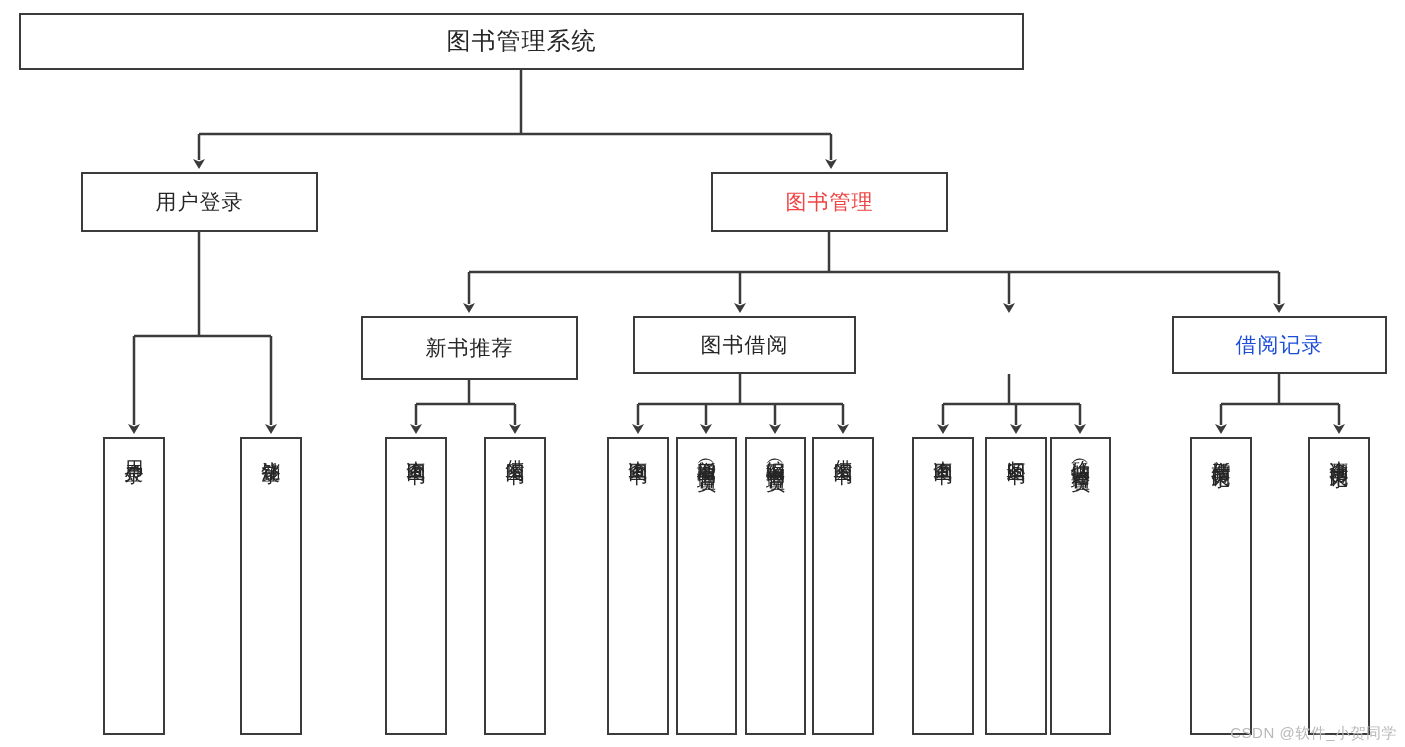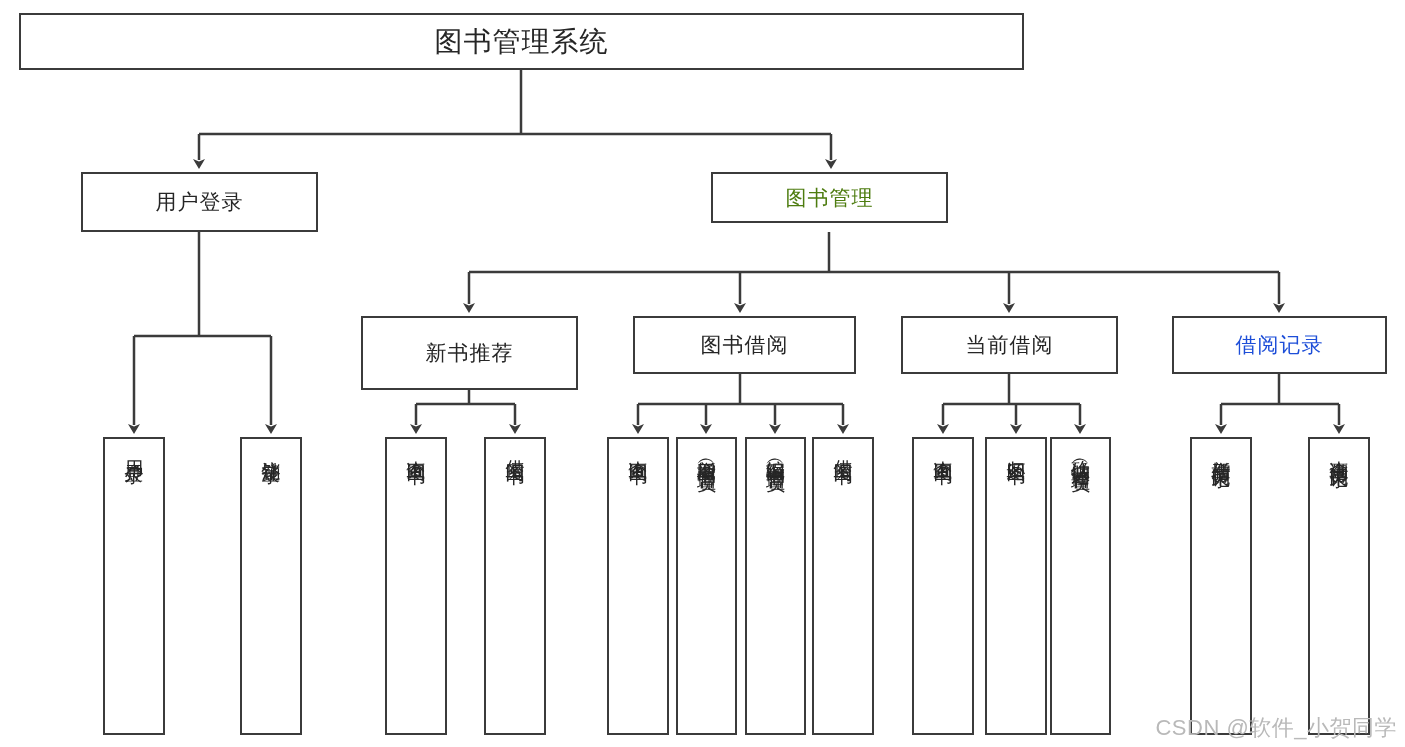--- a/index.html
+++ b/index.html
@@ -35,42 +35,42 @@
     align-items: center;
     justify-content: center;
     color: #262626;
   }
   .node.h {
     font-size: 21px;
     letter-spacing: 1px;
     line-height: 1.2;
   }
   .node.root {
-    font-size: 28px;
+    font-size: 24px;
   }
   .node.v {
     align-items: flex-start;
     justify-content: center;
     padding-top: 6px;
   }
   .vtext {
     writing-mode: vertical-rl;
     text-orientation: upright;
     font-size: 19px;
     line-height: 1.05;
     letter-spacing: 2px;
     white-space: nowrap;
     text-align: left;
     color: #262626;
   }
   .watermark {
     position: absolute;
     right: 8px;
     bottom: 4px;
-    font-size: 22px;
+    font-size: 15px;
     color: #b9b9b9;
     letter-spacing: 0.5px;
     white-space: nowrap;
     user-select: none;
   }
 </style>
 </head>
 <body>
 
 <div id="canvas" style="background: rgb(255, 255, 255);">
@@ -125,32 +125,29 @@
     </g>
   </svg>
 
   <div class="node h root" id="node-root" style="left: 19px; top: 13px; width: 1005px; height: 57px; border-color: rgb(59, 59, 59); color: rgb(38, 38, 38);">
     <span>图书管理系统</span>
   </div>
 
   <div class="node h" id="node-l2-0" style="left: 81px; top: 172px; width: 237px; height: 60px; border-color: rgb(59, 59, 59); color: rgb(38, 38, 38);">
     <span>用户登录</span>
   </div>
-  <div class="node h" id="node-l2-1" style="left: 711px; top: 172px; width: 237px; height: 51px; border-color: rgb(59, 59, 59); color: #4d7c0f; align-items: center;">
+  <div class="node h" id="node-l2-1" style="left: 711px; top: 172px; width: 237px; height: 60px; border-color: rgb(59, 59, 59); color: #ef4444; align-items: center;">
     <span>图书管理</span>
   </div>
 
-  <div class="node h" id="node-l3-0" style="left: 361px; top: 316px; width: 217px; height: 74px; border-color: rgb(59, 59, 59); color: rgb(38, 38, 38);">
+  <div class="node h" id="node-l3-0" style="left: 361px; top: 316px; width: 217px; height: 64px; border-color: rgb(59, 59, 59); color: rgb(38, 38, 38);">
     <span>新书推荐</span>
   </div>
   <div class="node h" id="node-l3-1" style="left: 633px; top: 316px; width: 223px; height: 58px; border-color: rgb(59, 59, 59); color: rgb(38, 38, 38);">
     <span>图书借阅</span>
-  </div>
-  <div class="node h" id="node-l3-2" style="left: 901px; top: 316px; width: 217px; height: 58px; border-color: rgb(59, 59, 59); color: rgb(38, 38, 38);">
-    <span>当前借阅</span>
   </div>
   <div class="node h" id="node-l3-3" style="left: 1172px; top: 316px; width: 215px; height: 58px; border-color: rgb(59, 59, 59); color: #1d4ed8;">
     <span>借阅记录</span>
   </div>
 
   <div class="node v" id="node-leaf-0" style="left: 103px; top: 437px; width: 62px; height: 298px; border-color: rgb(59, 59, 59); color: rgb(38, 38, 38);">
     <span class="vtext">用户登录</span>
   </div>
   <div class="node v" id="node-leaf-1" style="left: 240px; top: 437px; width: 62px; height: 298px; border-color: rgb(59, 59, 59); color: rgb(38, 38, 38);">
     <span class="vtext">注销登录</span>

